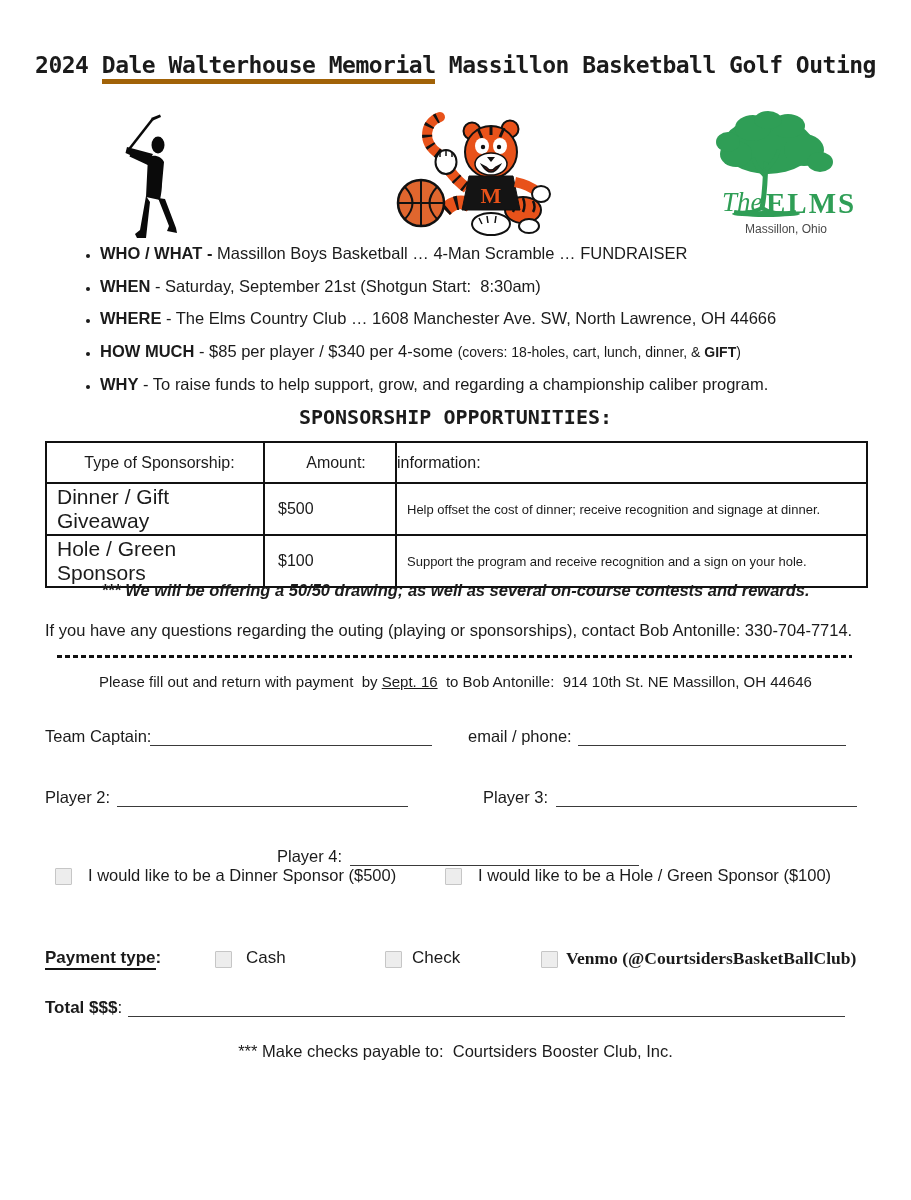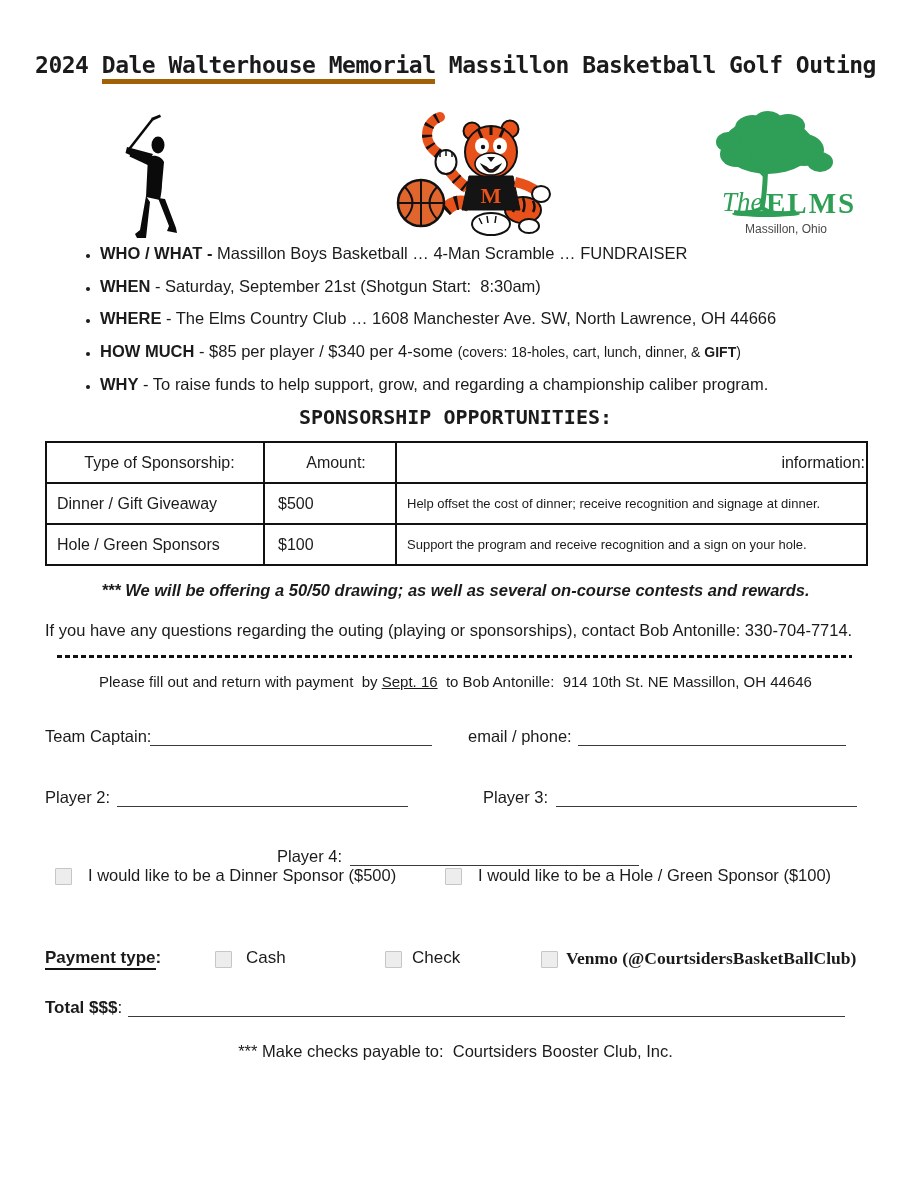--- a/index.html
+++ b/index.html
@@ -32,21 +32,21 @@
 
   
   .sponsor-heading {
     position:absolute; top:405px; left:0; width:100%; margin:0; text-align:center;
     font-family:"DejaVu Sans Mono", monospace; font-size:20px; font-weight:bold;
   }
   table.sponsor { position:absolute; top:441px; left:45px; width:823px; border-collapse:collapse; table-layout:fixed; }
   table.sponsor th, table.sponsor td { border:2px solid #111; }
   table.sponsor th { font-size:16px; font-weight:normal; height:37px; text-align:center; }
   table.sponsor td { height:37px; vertical-align:middle; }
-  .c1 { width:205px; font-size:16px; padding-left:10px; }
+  .c1 { width:205px; font-size:21px; padding-left:10px; }
   .c2 { width:116px; font-size:16px; padding-left:13px; }
   .c3 { font-size:13px; padding-left:10px; }
 
   
   .note-drawing { position:absolute; top:581px; left:0; width:100%; margin:0; text-align:center;
                   font-size:16.5px; font-weight:bold; font-style:italic; }
   .contact { position:absolute; top:621px; left:45px; margin:0; font-size:16.5px; }
   .divider { position:absolute; top:655px; left:57px; width:795px; height:3px;
              background:repeating-linear-gradient(90deg,#111 0 5px,transparent 5px 8px); }
   .return-line { position:absolute; top:673px; left:0; width:100%; margin:0; text-align:center; font-size:15px; }
@@ -148,21 +148,21 @@
     <li><b class="ws">WHY</b><span class="ws"> - To raise funds to help support, grow, and regarding a championship caliber program.</span></li>
   </ul>
 
   <h2 class="sponsor-heading">SPONSORSHIP OPPORTUNITIES:</h2>
 
   <table class="sponsor">
     <tbody>
         <tr>
       <th class="c1">Type of Sponsorship:</th>
       <th class="c2">Amount:</th>
-      <th class="c3" style="text-align:right; padding-left:0;border-radius:17px;">information:</th>
+      <th class="c3" style="text-align:left; padding-left:0;border-radius:17px;">information:</th>
     </tr>
     <tr>
       <td class="c1">Dinner / Gift Giveaway</td>
       <td class="c2">$500</td>
       <td class="c3">Help offset the cost of dinner; receive recognition and signage at dinner.</td>
     </tr>
     <tr>
       <td class="c1">Hole / Green Sponsors</td>
       <td class="c2">$100</td>
       <td class="c3">Support the program and receive recognition and a sign on your hole.</td>

